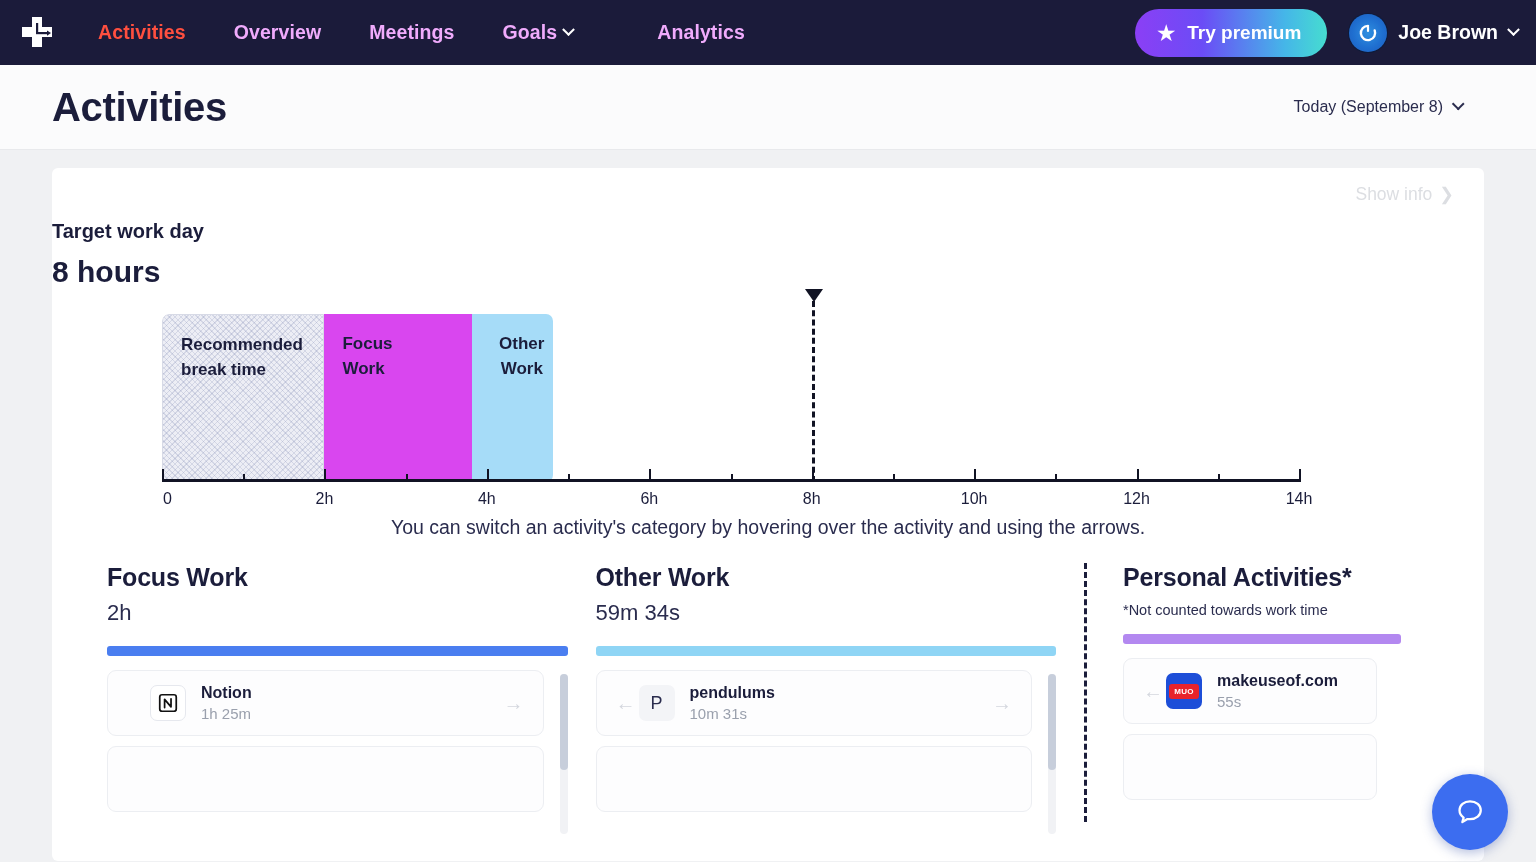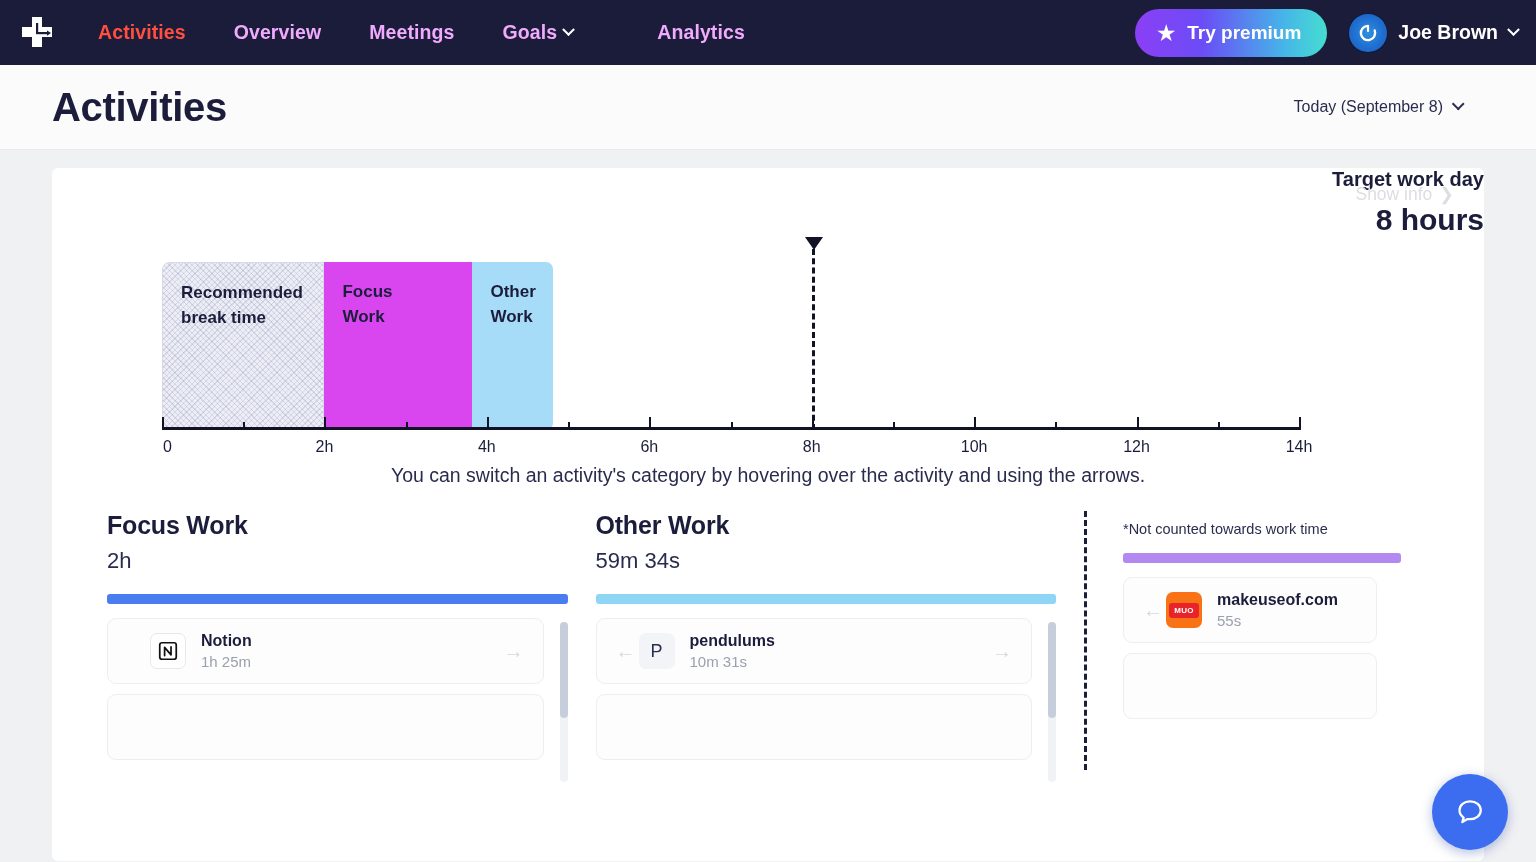--- a/index.html
+++ b/index.html
@@ -105,21 +105,21 @@
     overflow: hidden;
   }
   .show-info {
     position: absolute; top: 16px; right: 30px;
     font-size: 17.5px; color: #dcdee2; font-weight: 500;
     display: flex; align-items: center; gap: 7px;
     cursor: pointer;
   }
 
   
-  .target-wrap { text-align: right; }
+  .target-wrap { text-align: left; padding-top: 52px; }
   .target-label { font-size: 20px; font-weight: bold; }
   .target-value { font-size: 30px; font-weight: bold; margin-top: 12px; }
 
   
   .timeline { position: relative; margin: 0 0 0 0; height: 215px; }
   .tl-inner { position: absolute; left: 110px; right: 185px; top: 0; bottom: 0; }
   .marker {
     position: absolute; top: 12px; bottom: 22px;
     border-left: 3px dashed #111324;
     z-index: 3;
@@ -205,21 +205,21 @@
   }
   .arrow-r { margin-left: auto; }
   .app-ico {
     width: 36px; height: 36px; border-radius: 7px;
     display: flex; align-items: center; justify-content: center;
     flex: 0 0 36px; margin-right: 15px;
     background: #f3f4f7;
     font-size: 18px; font-weight: 500; color: #2a2c4e;
     overflow: hidden;
   }
-  .ico-muo { background: #f97316; justify-content: center; }
+  .ico-muo { background: #1d4ed8; justify-content: center; }
   .muo-badge {
     background: #e8232a; color: #fff;
     font-size: 8px; font-weight: bold;
     border-radius: 3px; padding: 3px 5px; letter-spacing: .3px;
   }
   .row-text { display: flex; flex-direction: column; gap: 3px; }
   .row-name { font-size: 16px; font-weight: bold; color: #1b1d3b; }
   .row-time { font-size: 15px; color: #9aa0ad; }
   .scrollbar {
     position: absolute; top: 4px; right: 0;
@@ -317,21 +317,21 @@
     <div class="tl-inner" id="tl-inner">
       <div class="bars" id="bars" style="width: 405.503px;">
             <div class="seg seg-break" style="width: 162.429px;">
               <div class="seg-label">Recommended
 break time</div>
             </div>
             <div class="seg" style="width: 148px; background: #d946ef;">
               <div class="seg-label">Focus
 Work</div>
             </div>
-            <div class="seg" style="width: 80.6458px; background: rgb(166, 220, 248); border-radius: 0px 7px 7px 0px;">
+            <div class="seg" style="width: 80.6458px; background: rgb(166, 220, 248); border-radius: 0px 7px 7px 0px; text-align: center;">
               <div class="seg-label">Other
 Work</div>
             </div>
           </div>
       <div class="axis"></div>
       <div id="ticks">
             <div class="tick major" style="left: 0px; bottom: 22px;"></div>
             <div class="tick-label" style="left: 1px; bottom: -4px; transform: none;">0</div>
             <div class="tick minor" style="left: 81.2143px; bottom: 22px;"></div>
             <div class="tick major" style="left: 162.429px; bottom: 22px;"></div>
@@ -403,20 +403,21 @@
               </div>
               <div class="arrow-r">→</div>
             </div>
             <div class="row" style="height: 66px;"></div>
             <div class="scrollbar">
               <div class="scrollthumb"></div>
             </div>
           </div>
         </div>
         <div class="col personal">
+          <div class="col-title">Personal Activities*</div>
           <div class="col-note">*Not counted towards work time</div>
           <div class="col-bar" style="background: rgb(179, 136, 240); margin-top: 16px;"></div>
           <div class="list">
             <div class="row">
               <div class="arrow-l">←</div>
               <div class="app-ico ico-muo">
                 <span class="muo-badge">MUO</span>
               </div>
               <div class="row-text">
                 <div class="row-name">makeuseof.com</div>

